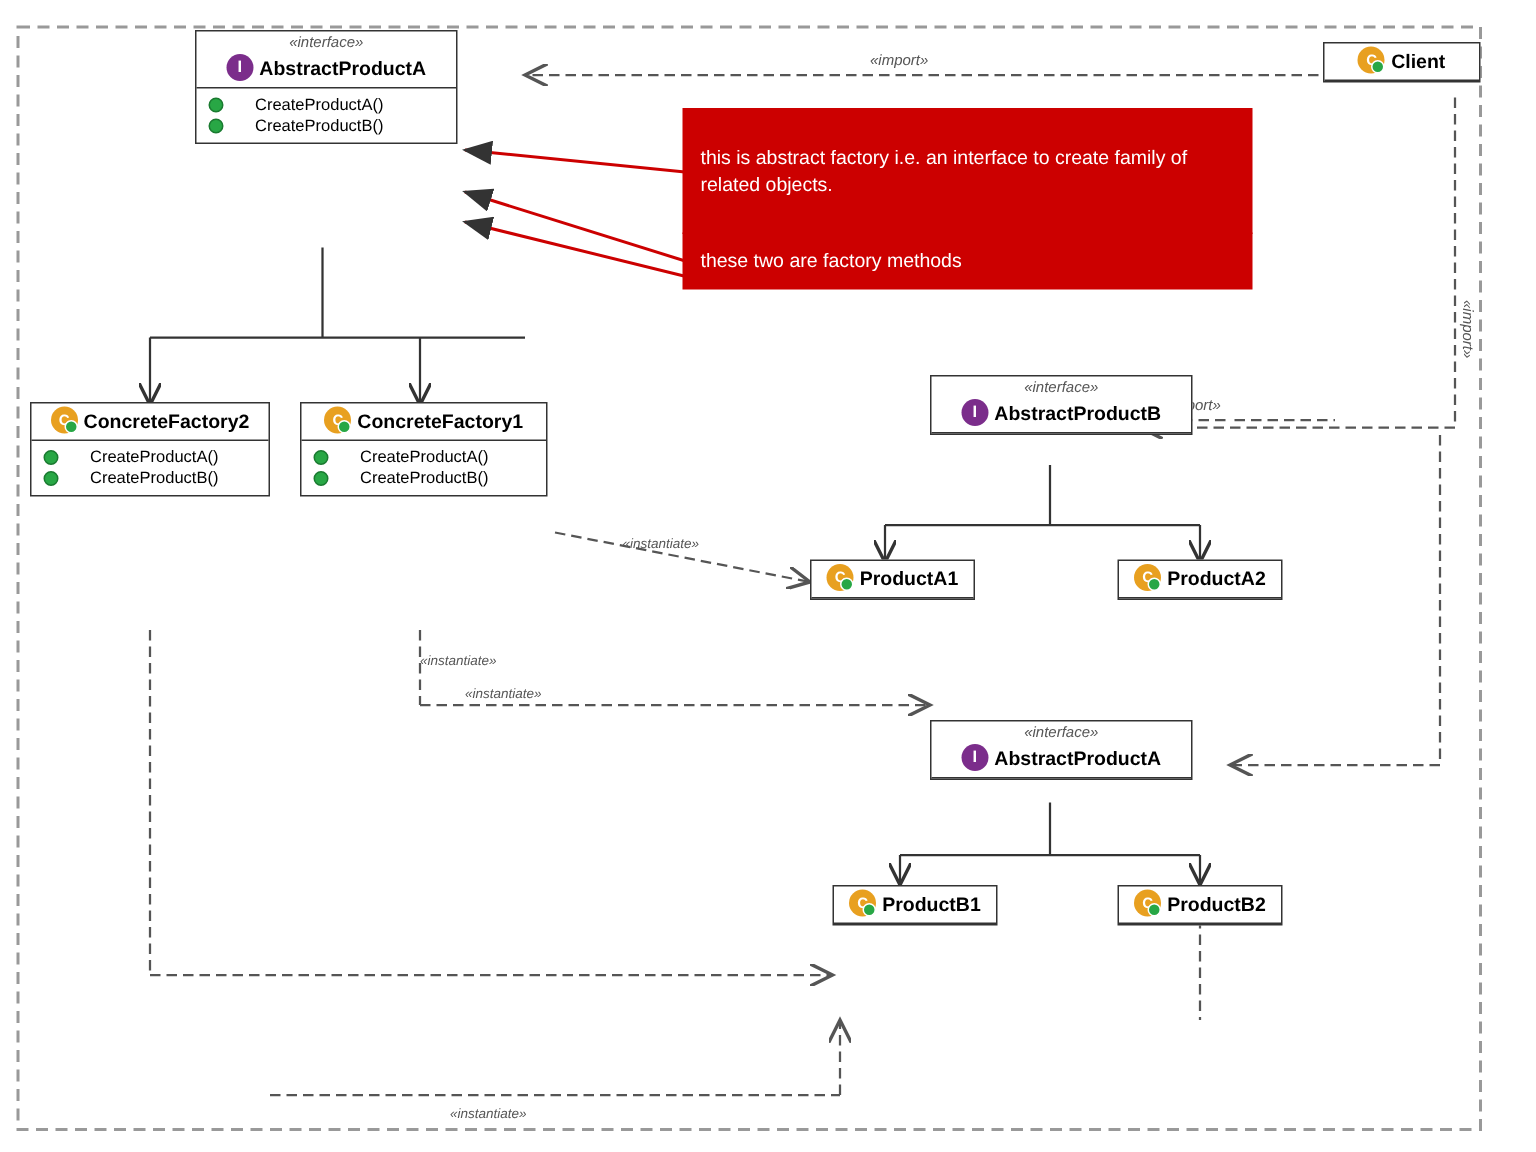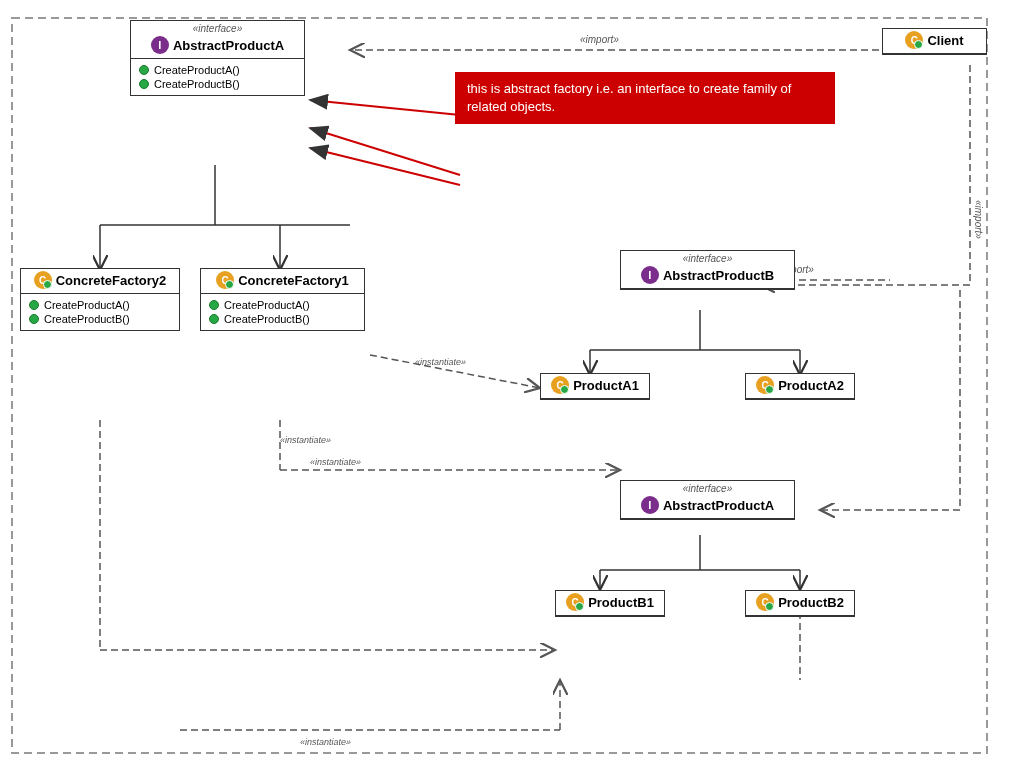--- a/index.html
+++ b/index.html
@@ -47,21 +47,21 @@
       border-bottom: 1.5px solid #333;
     }
 
     .uml-box .class-body {
       padding: 4px 8px;
     }
 
     .uml-box .method {
       display: flex;
       align-items: center;
-      gap: 5px;
+      gap: 21px;
       padding: 1px 0;
       font-size: 11px;
     }
 
     .dot-green {
       width: 10px;
       height: 10px;
       background: #28a745;
       border-radius: 50%;
       flex-shrink: 0;
@@ -111,21 +111,21 @@
       border: 1px solid #fff;
     }
 
     
     .callout {
       position: absolute;
       background: #cc0000;
       color: white;
       font-size: 13px;
       font-weight: normal;
-      padding: 8px 12px;
+      padding: 24px 12px;
       border: none;
       line-height: 1.4;
     }
 
     
     .arrows-svg {
       position: absolute;
       top: 0;
       left: 0;
       width: 1024px;
@@ -311,14 +311,17 @@
     <div class="class-title">
       <span class="icon-class">C</span>
       <span>ProductB2</span>
     </div>
   </div>
 
   <div class="callout" style="left: 455px; top: 72px; width: 380px;">
     <span>this is abstract factory i.e. an interface to create family of related objects.</span>
   </div>
 
+  <div class="callout" style="left: 455px; top: 155px; width: 380px; padding: 10px 12px;">
+    <span>these two are factory methods</span>
+  </div>
 
 </div>
 
 </body></html>

